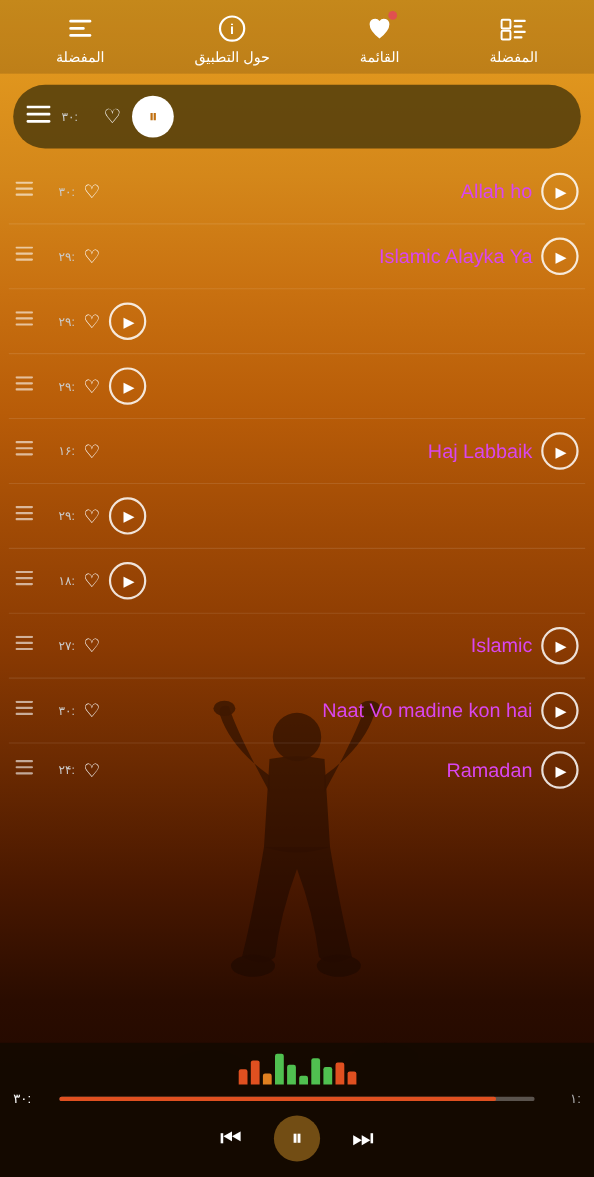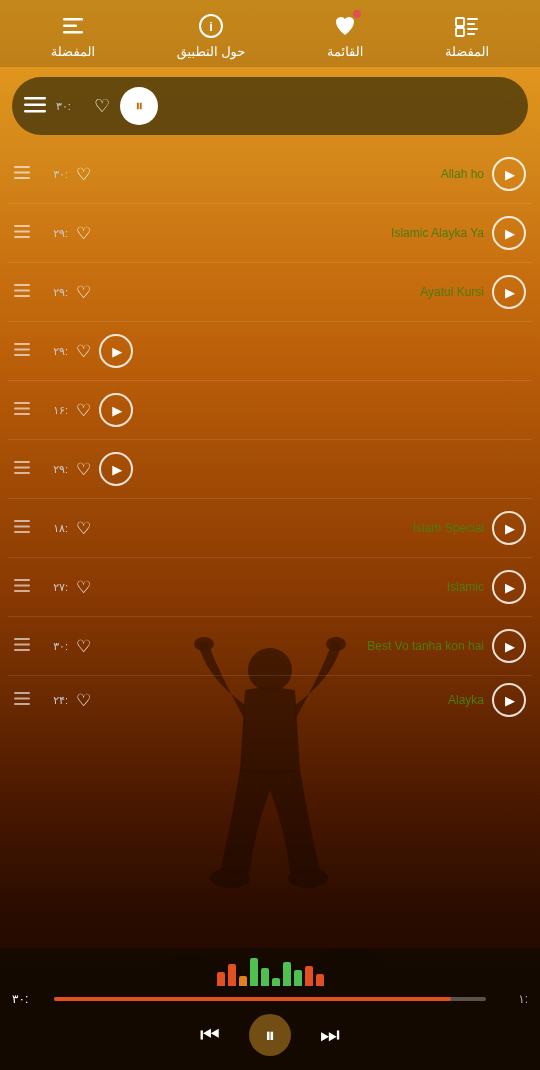--- a/index.html
+++ b/index.html
@@ -163,22 +163,22 @@
     }
     .song-heart {
       font-size: 17px;
       color: #fff;
       cursor: pointer;
       flex-shrink: 0;
     }
     .song-title {
       flex: 1;
       text-align: right;
-      color: #4d7c0f;
-      font-size: 12px;
+      color: #d946ef;
+      font-size: 18px;
       font-weight: 500;
     }
     .play-btn {
       width: 34px;
       height: 34px;
       border: 2.5px solid rgba(255,255,255,0.85);
       border-radius: 50%;
       display: flex;
       align-items: center;
       justify-content: center;
@@ -410,21 +410,20 @@
     <div class="song-row">
     <div class="drag-icon">
       <svg width="16" height="14" viewBox="0 0 16 14">
         <rect y="0" width="16" height="2" rx="1" fill="rgba(255,255,255,0.6)"></rect>
         <rect y="5.5" width="16" height="2" rx="1" fill="rgba(255,255,255,0.6)"></rect>
         <rect y="11" width="16" height="2" rx="1" fill="rgba(255,255,255,0.6)"></rect>
       </svg>
     </div>
     <span class="song-duration">‎۲۹:‎</span>
     <span class="song-heart">♡</span>
-    <span class="song-title">Ayatul Kursi</span>
     <div class="play-btn">
       <span>▶</span>
     </div>
   </div>
     <div class="song-row">
     <div class="drag-icon">
       <svg width="16" height="14" viewBox="0 0 16 14">
         <rect y="0" width="16" height="2" rx="1" fill="rgba(255,255,255,0.6)"></rect>
         <rect y="5.5" width="16" height="2" rx="1" fill="rgba(255,255,255,0.6)"></rect>
         <rect y="11" width="16" height="2" rx="1" fill="rgba(255,255,255,0.6)"></rect>
@@ -439,20 +438,21 @@
     <div class="song-row">
     <div class="drag-icon">
       <svg width="16" height="14" viewBox="0 0 16 14">
         <rect y="0" width="16" height="2" rx="1" fill="rgba(255,255,255,0.6)"></rect>
         <rect y="5.5" width="16" height="2" rx="1" fill="rgba(255,255,255,0.6)"></rect>
         <rect y="11" width="16" height="2" rx="1" fill="rgba(255,255,255,0.6)"></rect>
       </svg>
     </div>
     <span class="song-duration">‎۱۶:‎</span>
     <span class="song-heart">♡</span>
+    <span class="song-title">Haj Labbaik</span>
     <div class="play-btn">
       <span>▶</span>
     </div>
   </div>
     <div class="song-row">
     <div class="drag-icon">
       <svg width="16" height="14" viewBox="0 0 16 14">
         <rect y="0" width="16" height="2" rx="1" fill="rgba(255,255,255,0.6)"></rect>
         <rect y="5.5" width="16" height="2" rx="1" fill="rgba(255,255,255,0.6)"></rect>
         <rect y="11" width="16" height="2" rx="1" fill="rgba(255,255,255,0.6)"></rect>
@@ -467,21 +467,20 @@
     <div class="song-row">
     <div class="drag-icon">
       <svg width="16" height="14" viewBox="0 0 16 14">
         <rect y="0" width="16" height="2" rx="1" fill="rgba(255,255,255,0.6)"></rect>
         <rect y="5.5" width="16" height="2" rx="1" fill="rgba(255,255,255,0.6)"></rect>
         <rect y="11" width="16" height="2" rx="1" fill="rgba(255,255,255,0.6)"></rect>
       </svg>
     </div>
     <span class="song-duration">‎۱۸:‎</span>
     <span class="song-heart">♡</span>
-    <span class="song-title">Islam Special</span>
     <div class="play-btn">
       <span>▶</span>
     </div>
   </div>
     <div class="song-row">
     <div class="drag-icon">
       <svg width="16" height="14" viewBox="0 0 16 14">
         <rect y="0" width="16" height="2" rx="1" fill="rgba(255,255,255,0.6)"></rect>
         <rect y="5.5" width="16" height="2" rx="1" fill="rgba(255,255,255,0.6)"></rect>
         <rect y="11" width="16" height="2" rx="1" fill="rgba(255,255,255,0.6)"></rect>
@@ -497,36 +496,36 @@
     <div class="song-row">
     <div class="drag-icon">
       <svg width="16" height="14" viewBox="0 0 16 14">
         <rect y="0" width="16" height="2" rx="1" fill="rgba(255,255,255,0.6)"></rect>
         <rect y="5.5" width="16" height="2" rx="1" fill="rgba(255,255,255,0.6)"></rect>
         <rect y="11" width="16" height="2" rx="1" fill="rgba(255,255,255,0.6)"></rect>
       </svg>
     </div>
     <span class="song-duration">‎۳۰:‎</span>
     <span class="song-heart">♡</span>
-    <span class="song-title">Best Vo tanha kon hai</span>
+    <span class="song-title">Naat Vo madine kon hai</span>
     <div class="play-btn">
       <span>▶</span>
     </div>
   </div>
     <div class="song-row partial">
     <div class="drag-icon">
       <svg width="16" height="14" viewBox="0 0 16 14">
         <rect y="0" width="16" height="2" rx="1" fill="rgba(255,255,255,0.6)"></rect>
         <rect y="5.5" width="16" height="2" rx="1" fill="rgba(255,255,255,0.6)"></rect>
         <rect y="11" width="16" height="2" rx="1" fill="rgba(255,255,255,0.6)"></rect>
       </svg>
     </div>
     <span class="song-duration">‎۲۴:‎</span>
     <span class="song-heart">♡</span>
-    <span class="song-title">Alayka</span>
+    <span class="song-title">Ramadan</span>
     <div class="play-btn">
       <span>▶</span>
     </div>
   </div>
   </div>
 
 <div class="bottom-player">
   <div class="eq-bars">
   <div class="eq-bar" style="height: 14px; background: rgb(224, 80, 32);"></div>
       <div class="eq-bar" style="height: 22px; background: rgb(224, 80, 32);"></div>

